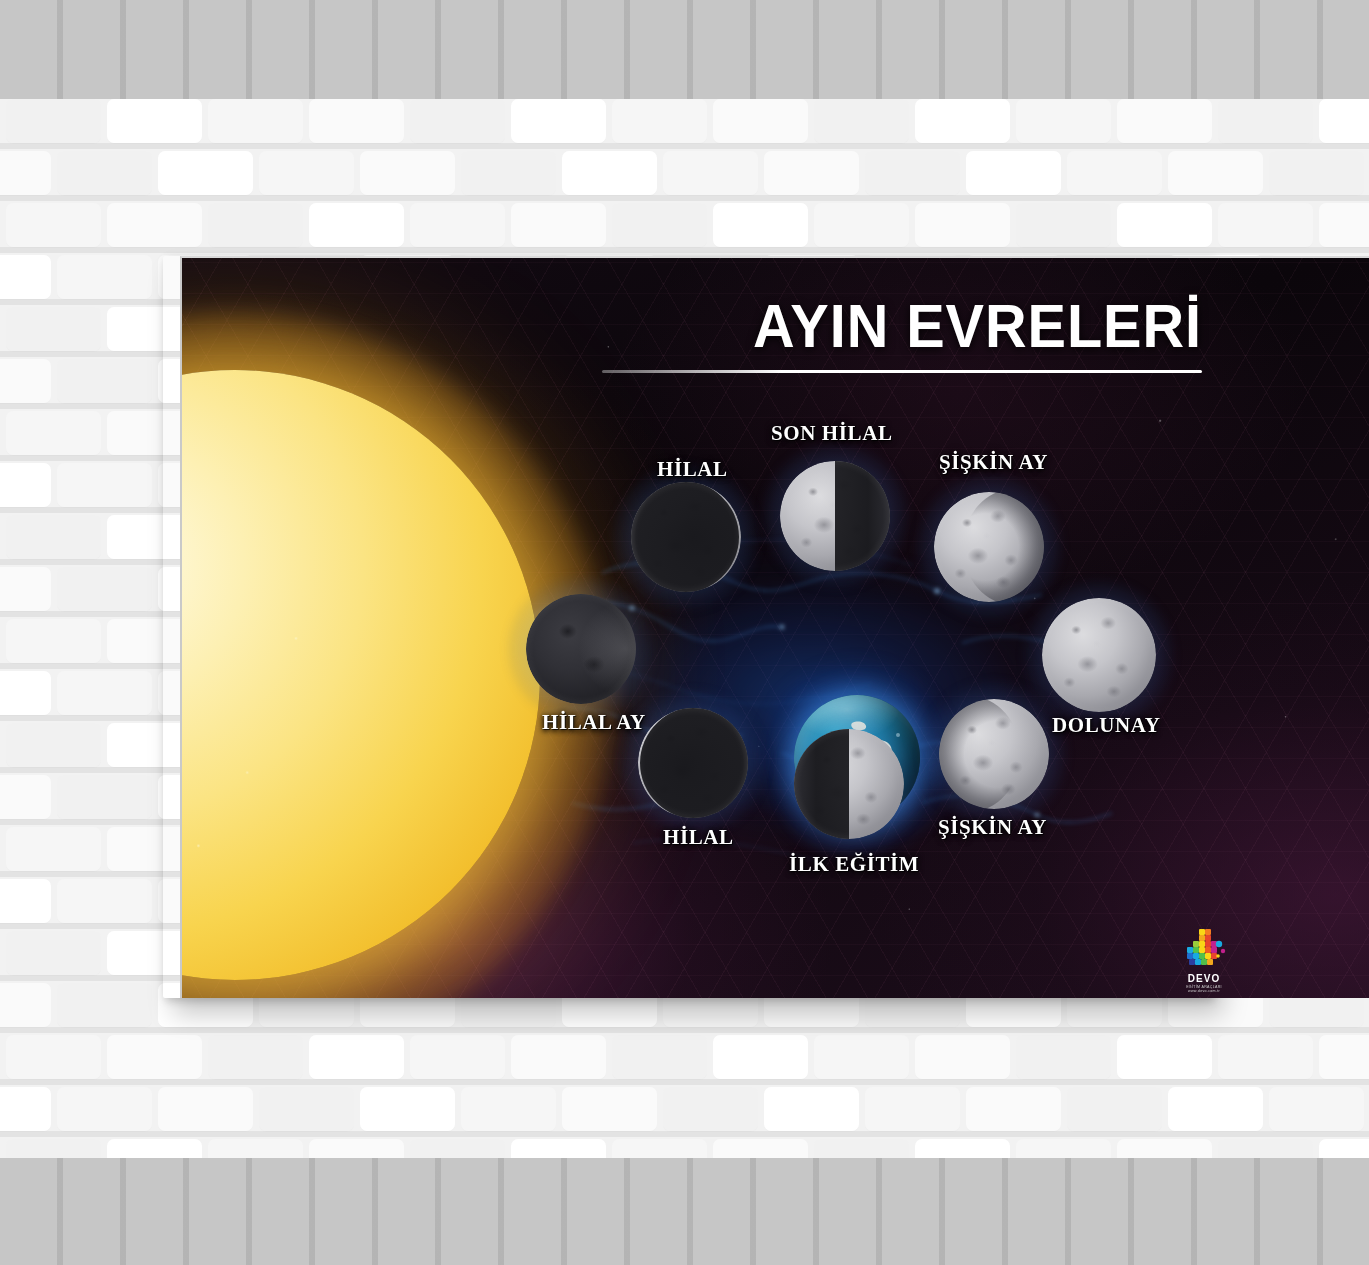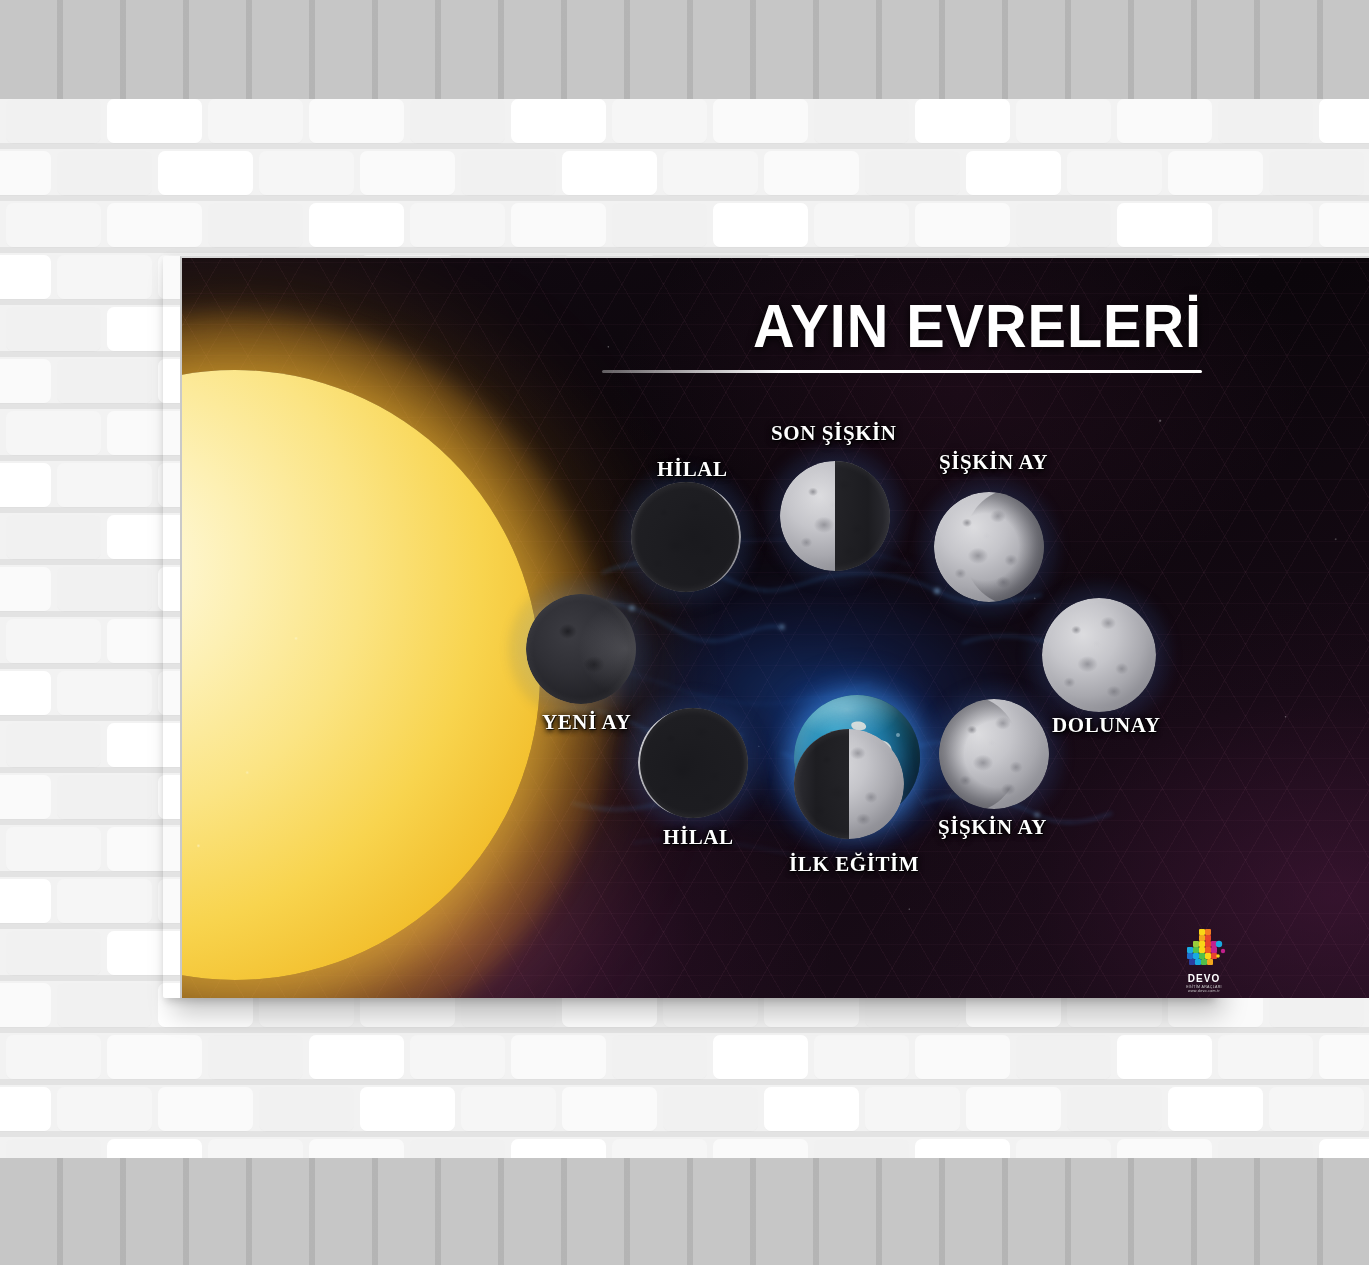--- a/index.html
+++ b/index.html
@@ -849,23 +849,23 @@
 
     <div class="moon" style="left:456px; top:450px; width:110px; height:110px;">
       <div class="halo"></div>
       <div class="disc">
         <div class="surface"></div>
         <div class="mask-ellipse" style="left:2%; top:-2%; width:108%; height:104%; background:radial-gradient(circle at 38% 50%, rgba(20,20,24,0.97) 0%, rgba(24,24,28,0.96) 62%, rgba(40,40,46,0.85) 76%, rgba(0,0,0,0) 88%);"></div>
       </div>
       <div class="rim"></div>
     </div>
 
-    <div class="label" style="left:360px; top:452px;">YENİ AY</div>
+    <div class="label" style="left:360px; top:452px;">HİLAL AY</div>
     <div class="label" style="left:475px; top:199px;">HİLAL</div>
-    <div class="label" style="left:589px; top:163px;">SON ŞİŞKİN</div>
+    <div class="label" style="left:589px; top:163px;">SON HİLAL</div>
     <div class="label" style="left:757px; top:192px;">ŞİŞKİN AY</div>
     <div class="label" style="left:870px; top:455px;font-family:Liberation Serif, serif;">DOLUNAY</div>
     <div class="label" style="left:756px; top:557px;">ŞİŞKİN AY</div>
     <div class="label" style="left:607px; top:594px;">İLK EĞİTİM</div>
     <div class="label" style="left:481px; top:567px;">HİLAL</div>
 
     <div class="logo">
       <div class="logo-mark">
         <svg viewBox="0 0 54 46" width="54" height="46">
           <g>

